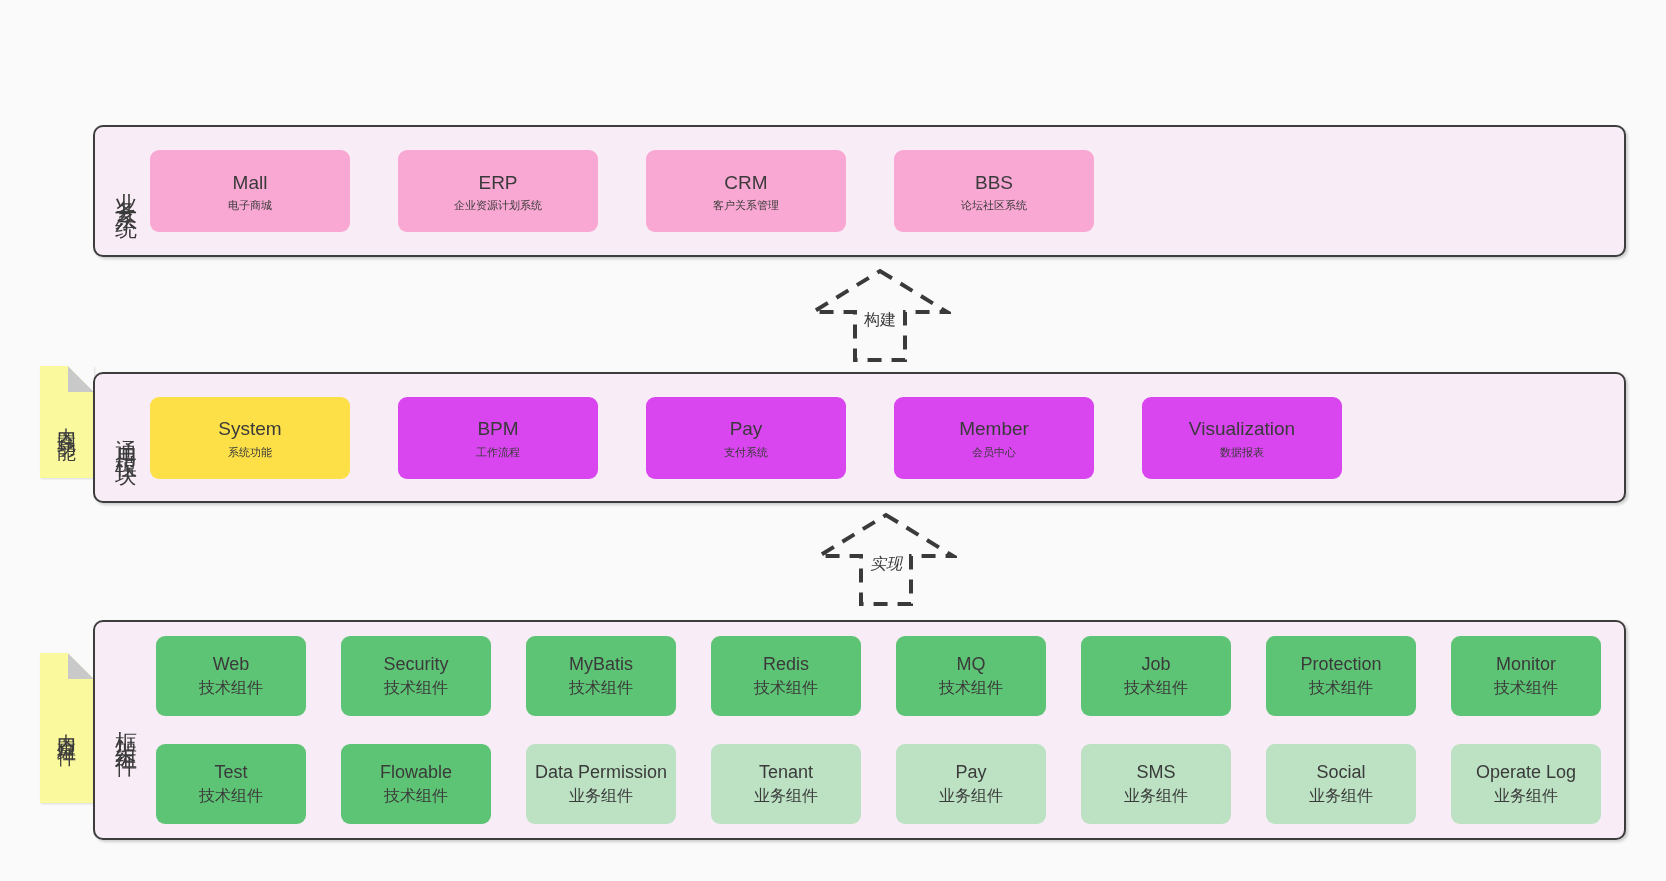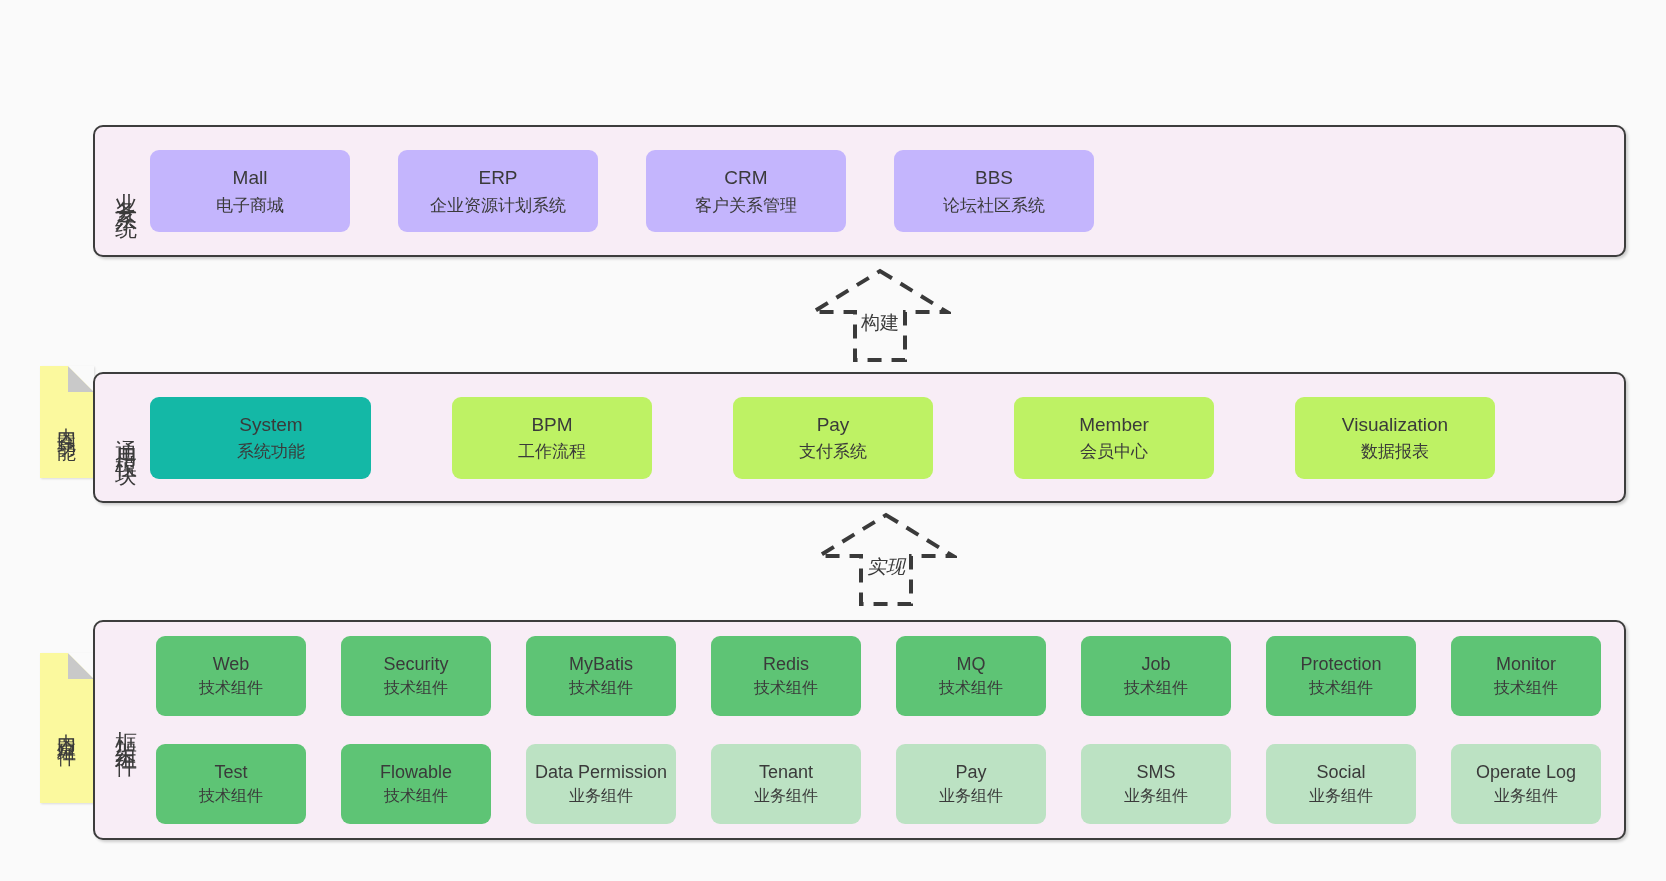--- a/index.html
+++ b/index.html
@@ -29,46 +29,46 @@
     display:flex;gap:48px;margin-left:13px;flex:0 0 auto;
   }
   .boxes-8{gap:35px;margin-left:19px;}
   .rows{display:flex;flex-direction:column;gap:28px;flex:0 0 auto;}
   .box{
     border-radius:9px;display:flex;flex-direction:column;
     align-items:center;justify-content:center;text-align:center;
     line-height:1.5;flex:0 0 auto;
   }
   .box .t{font-size:19px;}
-  .box .s{font-size:17px;}
+  .box .s{font-size:11px;}
   .box-wide{width:200px;height:82px;}
   .box-sm{width:150px;height:80px;}
   .box-sm .t{font-size:18px;line-height:1.35;}
   .box-sm .s{font-size:16px;line-height:1.5;}
-  .blue{background:#c4b5fd;}
-  .red{background:#14b8a6;padding-left:21px;}
-  .pink{background:#bef264;margin-left:33px;}
+  .blue{background:#f9a8d4;}
+  .red{background:#fde047;}
+  .pink{background:#d946ef;}
   .green{background:#5ec475;}
   .lightgreen{background:#bce2c3;}
   .note{
     position:absolute;left:40px;width:54px;background:#fbf99e;
     display:flex;align-items:center;justify-content:center;
     box-shadow:1px 1px 2px rgba(0,0,0,0.12);
   }
   .note-modules{top:366px;height:112px;}
   .note-components{top:653px;height:150px;}
   .note .v-label{font-size:19px;letter-spacing:5px;margin:0;width:auto;}
   .note .fold{position:absolute;top:0;right:0;}
   .arrow{position:absolute;width:142px;height:96px;}
   .arrow-build{left:809px;top:268px;}
   .arrow-impl{left:815px;top:512px;font-style:italic;}
   .arrow svg{position:absolute;left:0;top:0;}
   .arrow .arrow-label{
     position:absolute;left:50%;top:42px;transform:translateX(-50%);
-    background:#fafafa;padding:0 3px;font-size:19px;white-space:nowrap;
+    background:#fafafa;padding:0 3px;font-size:16px;white-space:nowrap;
   }
 </style>
 </head>
 <body>
 
 <div class="panel panel-business">
   <div class="v-label">业务系统</div>
   <div class="boxes">
     <div class="box box-wide blue">
       <span class="t">Mall</span>

